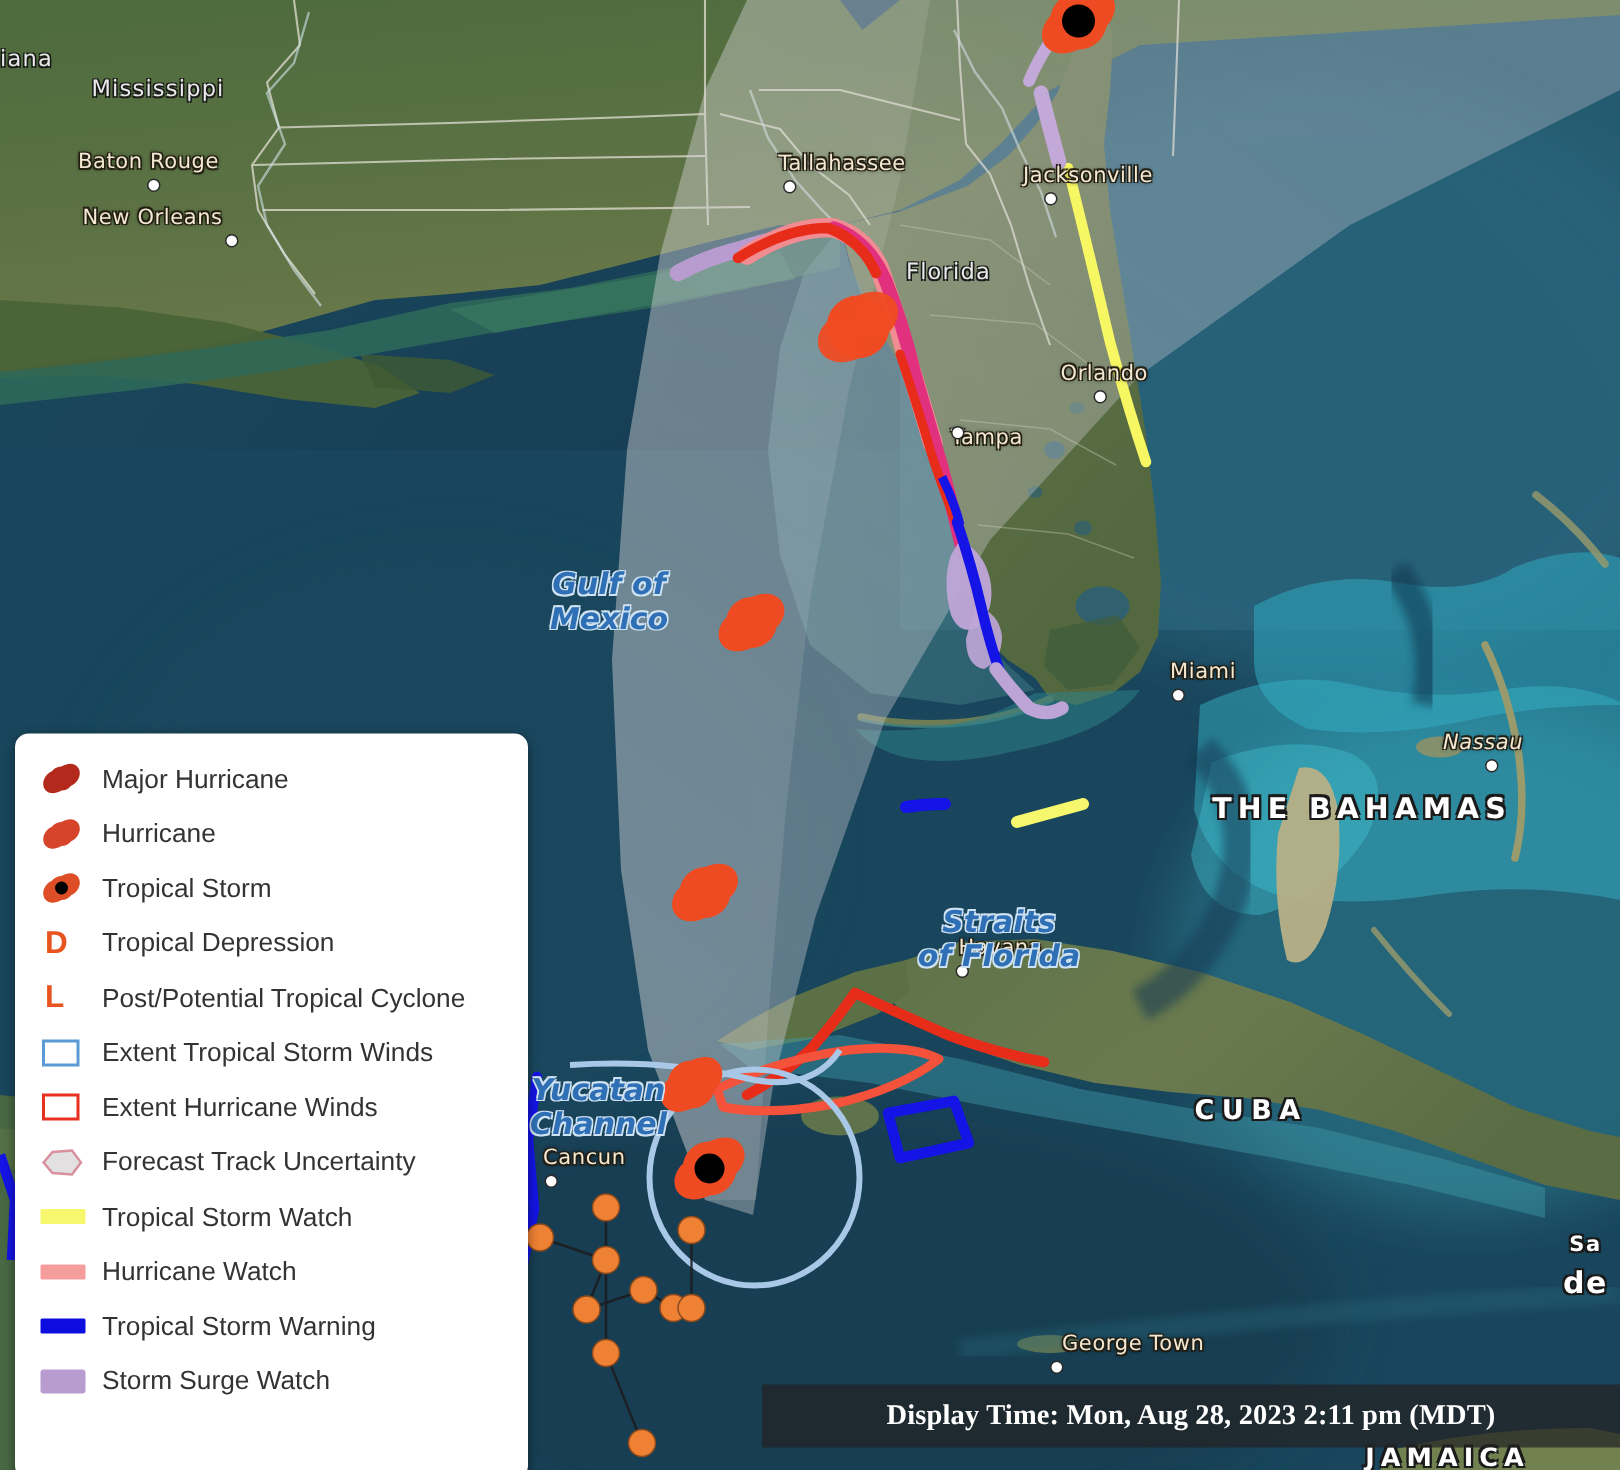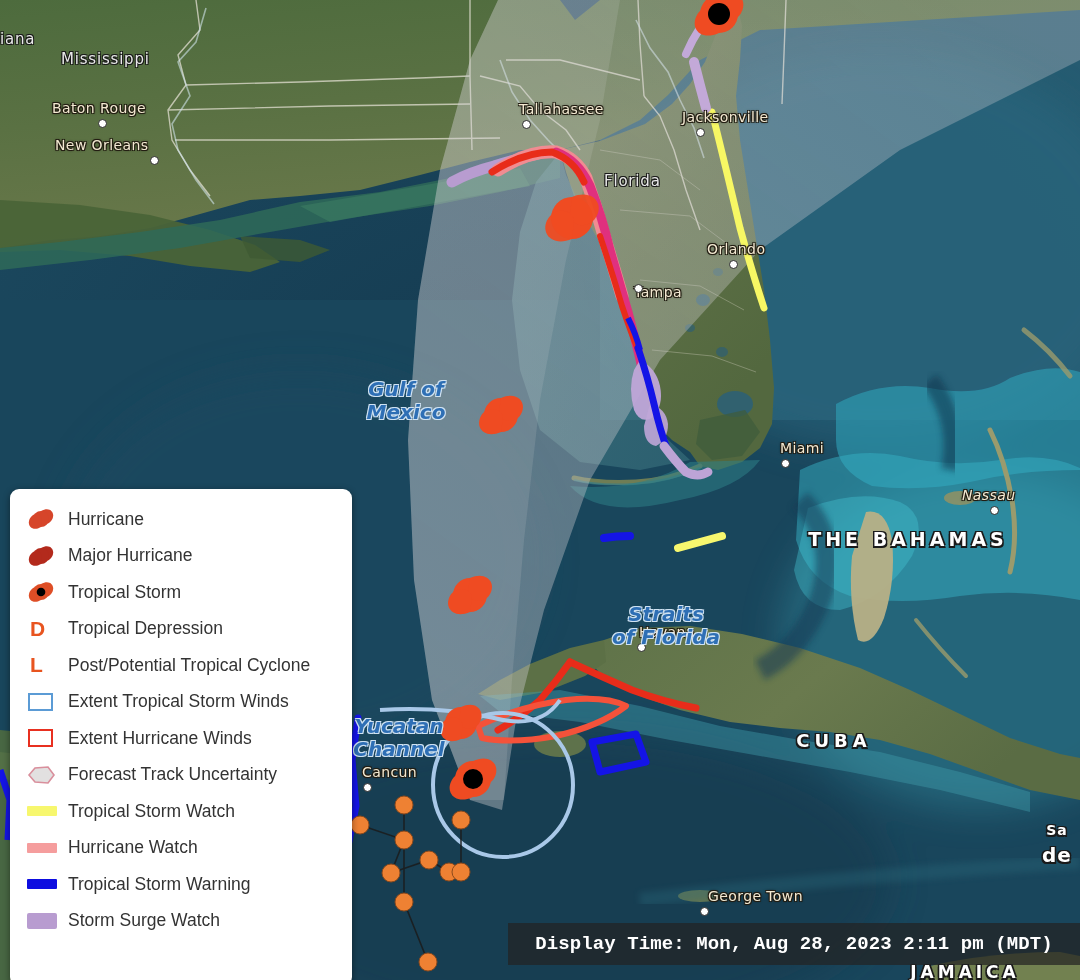--- a/index.html
+++ b/index.html
@@ -130,21 +130,21 @@
     height: 42px;
     background: rgba(35,35,35,.72);
     display: flex;
     align-items: center;
     justify-content: center;
   }
   #time-text {
     color: #ffffff;
     font-size: 19px;
     font-weight: bold;
-    font-family: Liberation Mono, monospace;
+    font-family: Liberation Serif, serif;
     letter-spacing: .1px;
   }
 </style>
 </head>
 <body>
 
 <div id="app">
 
   <div id="map-canvas">
     <svg id="map-svg" viewBox="0 0 1080 980" xmlns="http://www.w3.org/2000/svg">
@@ -463,36 +463,36 @@
       <div class="place place-water" style="left: 399px; top: 715px; transform: translateX(-50%);">
         <div>Yucatan</div>
         <div>Channel</div>
       </div>
     </div>
 
   <div id="legend">
       <div class="legend-row">
         <div class="legend-key">
           <svg width="30" height="30" viewBox="-16 -16 32 32">
+            <path d="M0,-8.5 C11,-15 17,-4 10,3 C5,8 -1,4 -1,-1" fill="#b32a1c"></path>
+            <circle r="8.5" fill="#b32a1c"></circle>
+            <path d="M0,8.5 C-11,15 -17,4 -10,-3 C-5,-8 1,-4 1,1" fill="#b32a1c"></path>
+          </svg>
+        </div>
+        <div class="legend-label">Major Hurricane</div>
+      </div>
+      <div class="legend-row">
+        <div class="legend-key">
+          <svg width="30" height="30" viewBox="-16 -16 32 32">
             <path d="M0,-8.5 C11,-15 17,-4 10,3 C5,8 -1,4 -1,-1" fill="#d6452a"></path>
             <circle r="8.5" fill="#d6452a"></circle>
             <path d="M0,8.5 C-11,15 -17,4 -10,-3 C-5,-8 1,-4 1,1" fill="#d6452a"></path>
           </svg>
         </div>
         <div class="legend-label">Hurricane</div>
-      </div>
-      <div class="legend-row">
-        <div class="legend-key">
-          <svg width="30" height="30" viewBox="-16 -16 32 32">
-            <path d="M0,-8.5 C11,-15 17,-4 10,3 C5,8 -1,4 -1,-1" fill="#b32a1c"></path>
-            <circle r="8.5" fill="#b32a1c"></circle>
-            <path d="M0,8.5 C-11,15 -17,4 -10,-3 C-5,-8 1,-4 1,1" fill="#b32a1c"></path>
-          </svg>
-        </div>
-        <div class="legend-label">Major Hurricane</div>
       </div>
       <div class="legend-row">
         <div class="legend-key">
           <svg width="30" height="30" viewBox="-16 -16 32 32">
             <path d="M0,-8.5 C11,-15 17,-4 10,3 C5,8 -1,4 -1,-1" fill="#de4e26"></path>
             <circle r="8.5" fill="#de4e26"></circle>
             <path d="M0,8.5 C-11,15 -17,4 -10,-3 C-5,-8 1,-4 1,1" fill="#de4e26"></path>
             <circle r="4.6" fill="#000000"></circle>
           </svg>
         </div>

